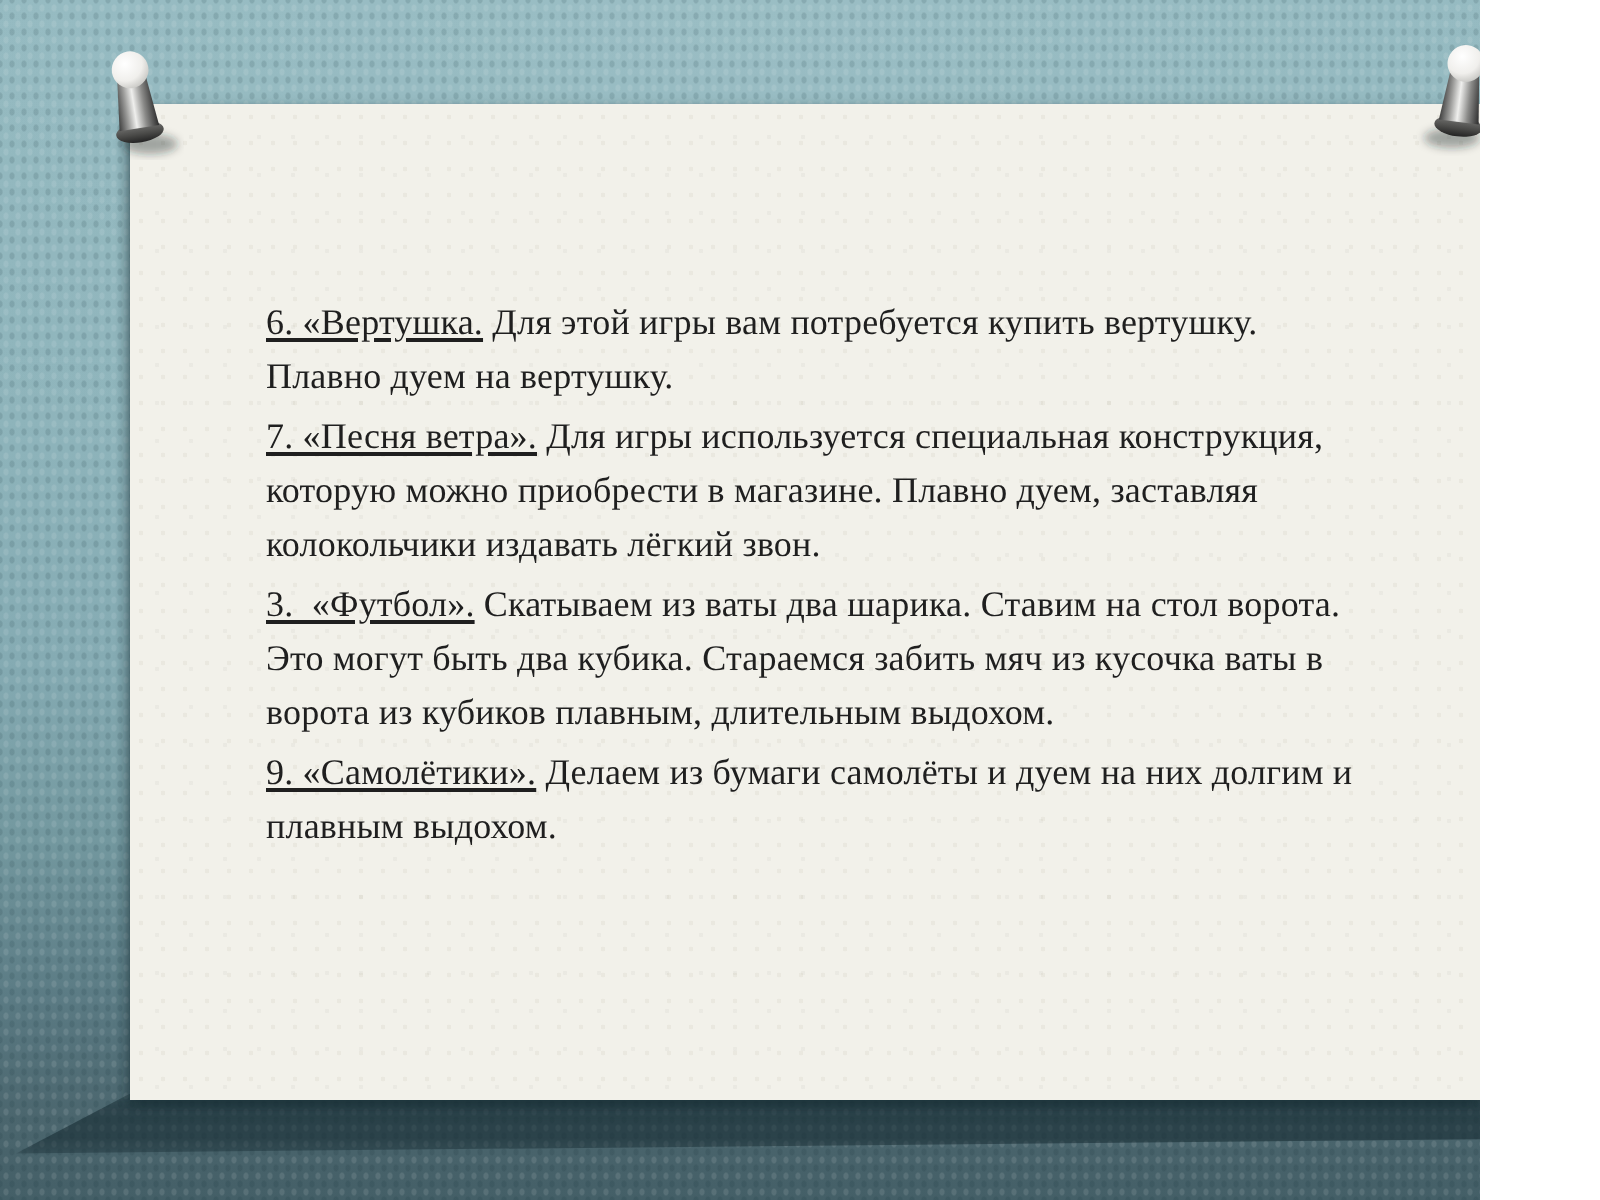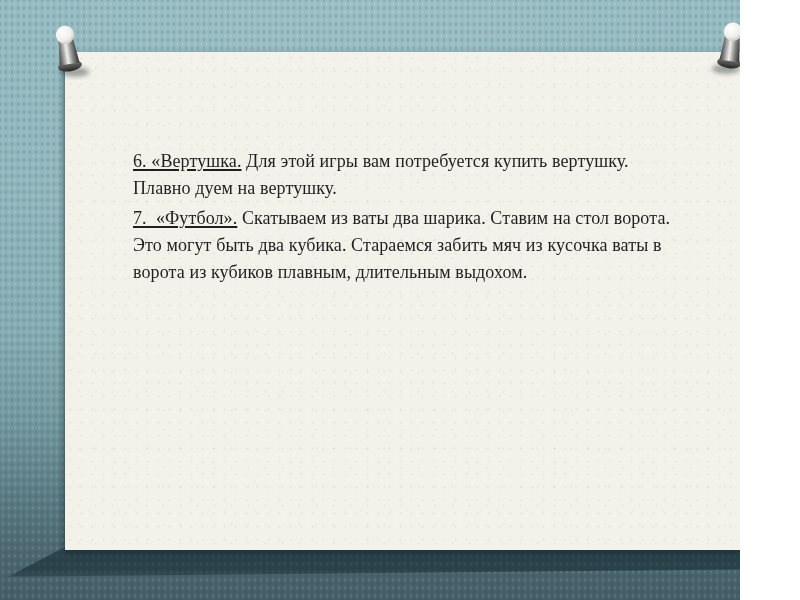--- a/index.html
+++ b/index.html
@@ -73,21 +73,23 @@
 <body>
 
 <div class="stage">
   <div class="wall-texture"></div>
 
   <div class="paper-shadow"></div>
 
   <div class="paper">
     <div class="text-block">
       <p><span class="head">6. «Вертушка.</span><span> Для этой игры вам потребуется купить вертушку. Плавно дуем на вертушку.</span></p>
-      <p><span class="head">7.  «Футбол».</span><span> Скатываем из ваты два шарика. Ставим на стол ворота. Это могут быть два кубика. Стараемся забить мяч из кусочка ваты в ворота из кубиков плавным, длительным выдохом.</span></p>
+      <p><span class="head">7. «Песня ветра».</span><span> Для игры используется специальная конструкция, которую можно приобрести в магазине. Плавно дуем, заставляя колокольчики издавать лёгкий звон.</span></p>
+      <p><span class="head">3.  «Футбол».</span><span> Скатываем из ваты два шарика. Ставим на стол ворота. Это могут быть два кубика. Стараемся забить мяч из кусочка ваты в ворота из кубиков плавным, длительным выдохом.</span></p>
+      <p><span class="head">9. «Самолётики».</span><span> Делаем из бумаги самолёты и дуем на них долгим и плавным выдохом.</span></p>
     </div>
   </div>
 
   <svg width="0" height="0" style="position:absolute" aria-hidden="true">
     <defs>
       <linearGradient id="bodyG" x1="0" y1="0" x2="1" y2="0">
         <stop offset="0" stop-color="#3e3e3e"></stop>
         <stop offset="0.25" stop-color="#9d9d9b"></stop>
         <stop offset="0.45" stop-color="#efefed"></stop>
         <stop offset="0.7" stop-color="#8a8a88"></stop>

